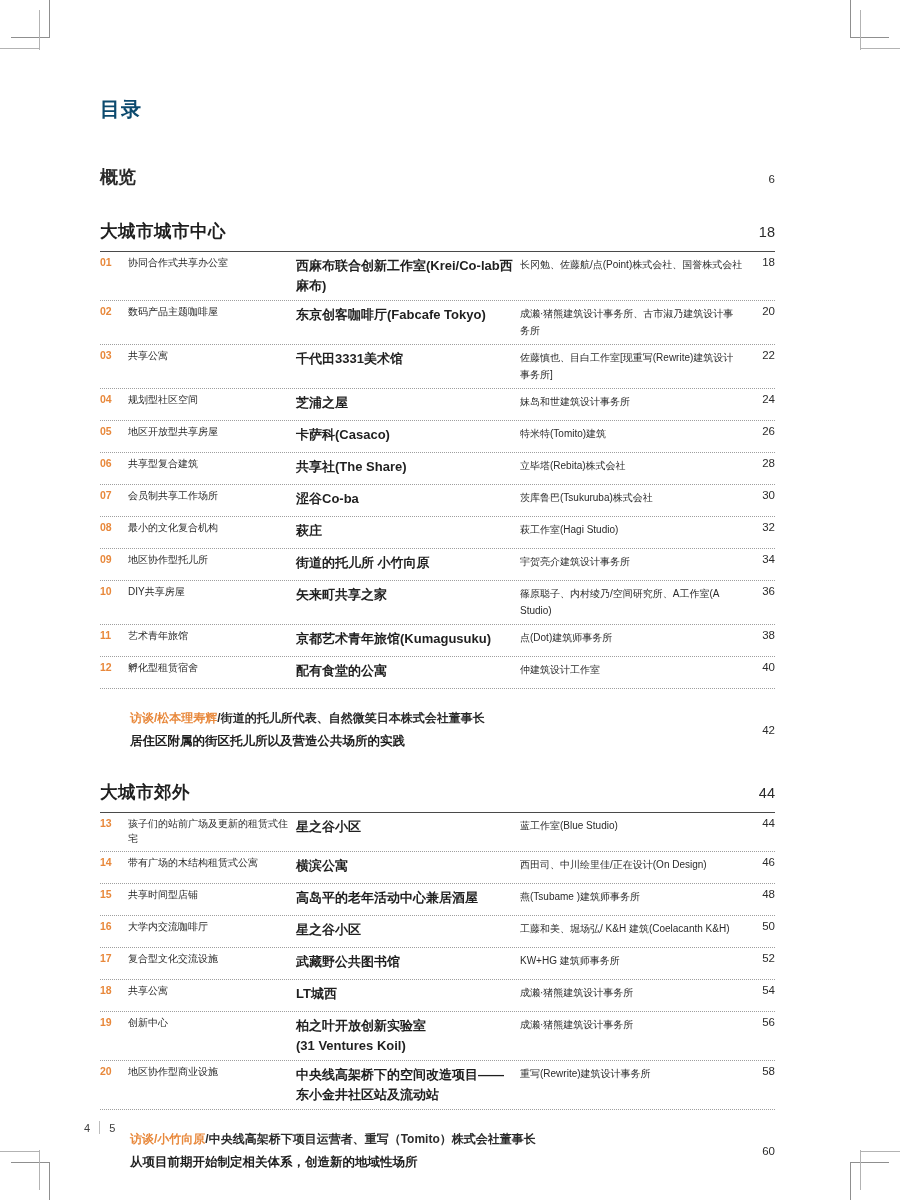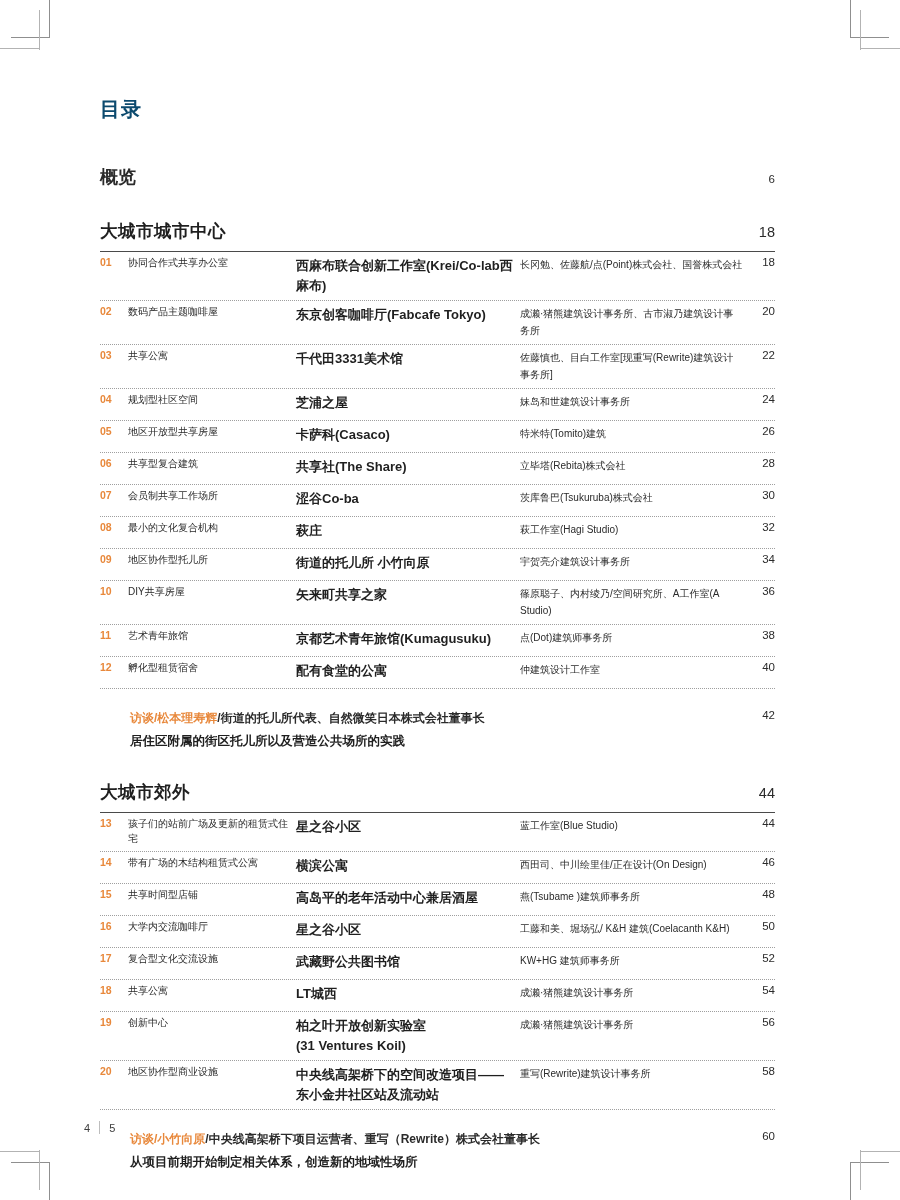--- a/index.html
+++ b/index.html
@@ -39,21 +39,21 @@
     padding: 4px 0 5px 0;
     min-height: 22px;
   }
   .cell-no { width: 28px; flex: 0 0 28px; font-size: 10.5px; font-weight: bold; color: #e8883b; }
   .cell-cat { width: 164px; flex: 0 0 164px; font-size: 10px; color: #2b2b2b; line-height: 1.45; padding-right: 4px; }
   .cell-title { width: 218px; flex: 0 0 218px; font-size: 13px; font-weight: bold; color: #1f1f1f; line-height: 1.5; white-space: pre-line; padding-right: 6px; }
   .cell-arch { flex: 1 1 auto; font-size: 10px; color: #2b2b2b; line-height: 1.7; padding-right: 6px; }
   .cell-page { width: 26px; flex: 0 0 26px; text-align: right; font-size: 11.5px; color: #2b2b2b; }
 
   .interview {
-    display: flex; 
+    display: flex; align-items: center;
     margin: 20px 0 6px 0;
     padding-left: 30px;
   }
   .iv-text { flex: 1 1 auto; }
   .iv-line1 { font-size: 12px; font-weight: bold; line-height: 1.5; }
   .iv-label { color: #e8883b; }
   .iv-rest { color: #2b2b2b; }
   .iv-line2 { font-size: 12.5px; font-weight: bold; color: #1f1f1f; margin-top: 6px; }
   .iv-page { width: 26px; flex: 0 0 26px; text-align: right; font-size: 11.5px; }
 
@@ -285,21 +285,21 @@
     <span class="cell-cat">地区协作型商业设施</span>
     <span class="cell-title">中央线高架桥下的空间改造项目——东小金井社区站及流动站</span>
     <span class="cell-arch">重写(Rewrite)建筑设计事务所</span>
     <span class="cell-page">58</span>
   </div>
 </div>
 
   <div class="interview">
     <div class="iv-text">
       <div class="iv-line1">
-        <span class="iv-label">访谈/小竹向原</span><span class="iv-rest">/中央线高架桥下项目运营者、重写（Rewrite）株式会社董事长</span>
+        <span class="iv-label">访谈/小竹向原</span><span class="iv-rest">/中央线高架桥下项目运营者、重写（Tomito）株式会社董事长</span>
       </div>
       <div class="iv-line2">从项目前期开始制定相关体系，创造新的地域性场所</div>
     </div>
     <span class="iv-page">60</span>
   </div>
 </section>
 
   <section class="toc-section">
     <div class="section-header">
       <span class="section-title">中小城市城市中心</span>

